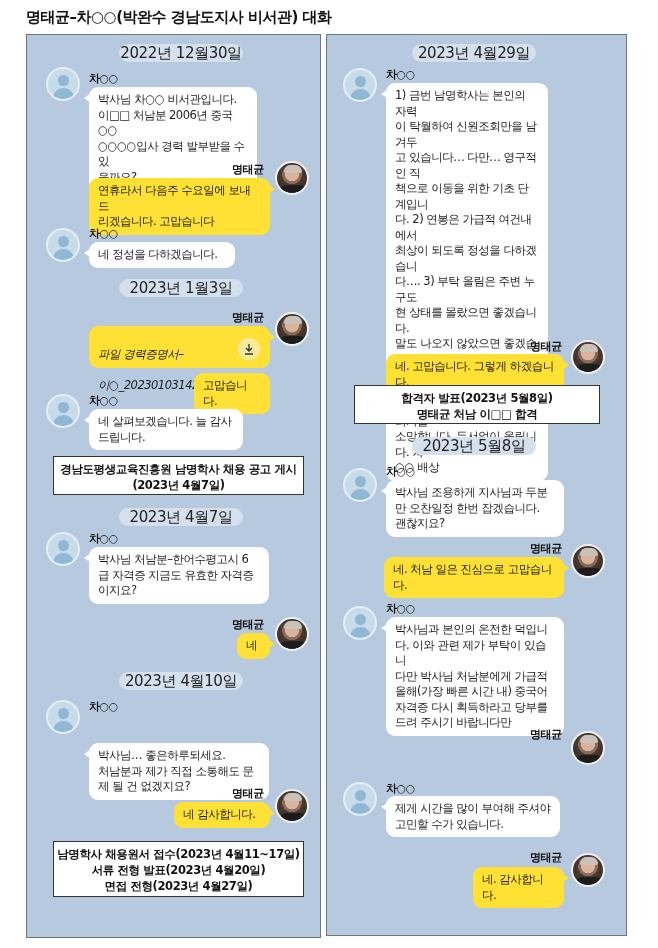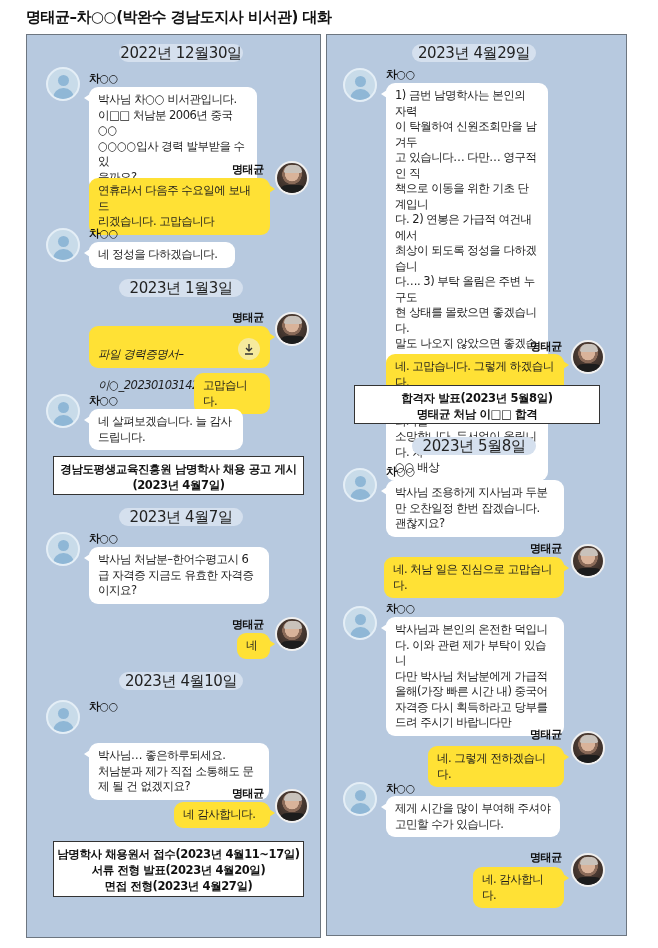--- a/index.html
+++ b/index.html
@@ -242,21 +242,20 @@
 다만 박사님 처남분에게 가급적
 올해(가장 빠른 시간 내) 중국어
 자격증 다시 획득하라고 당부를
 드려 주시기 바랍니다만</div>
 
   <div class="name" style="left:203px; top:692px;">명태균</div>
   <div class="avatar-photo" style="left:244px; top:696px;">
       <div class="hair"></div>
       <div class="shirt"></div>
     </div>
-  <div class="bubble yellow tail" style="left:101px; top:711px; width:136px;">네. 그렇게 전하겠습니다.</div>
 
   <div class="avatar-gen" style="left:16px; top:747px;">
       <div class="head"></div>
       <div class="body"></div>
     </div>
   <div class="name" style="left:59px; top:746px;">차○○</div>
   <div class="bubble white" style="left:59px; top:761px; width:174px;">제게 시간을 많이 부여해 주셔야
 고민할 수가 있습니다.</div>
 
   <div class="name" style="left:203px; top:815px;">명태균</div>

